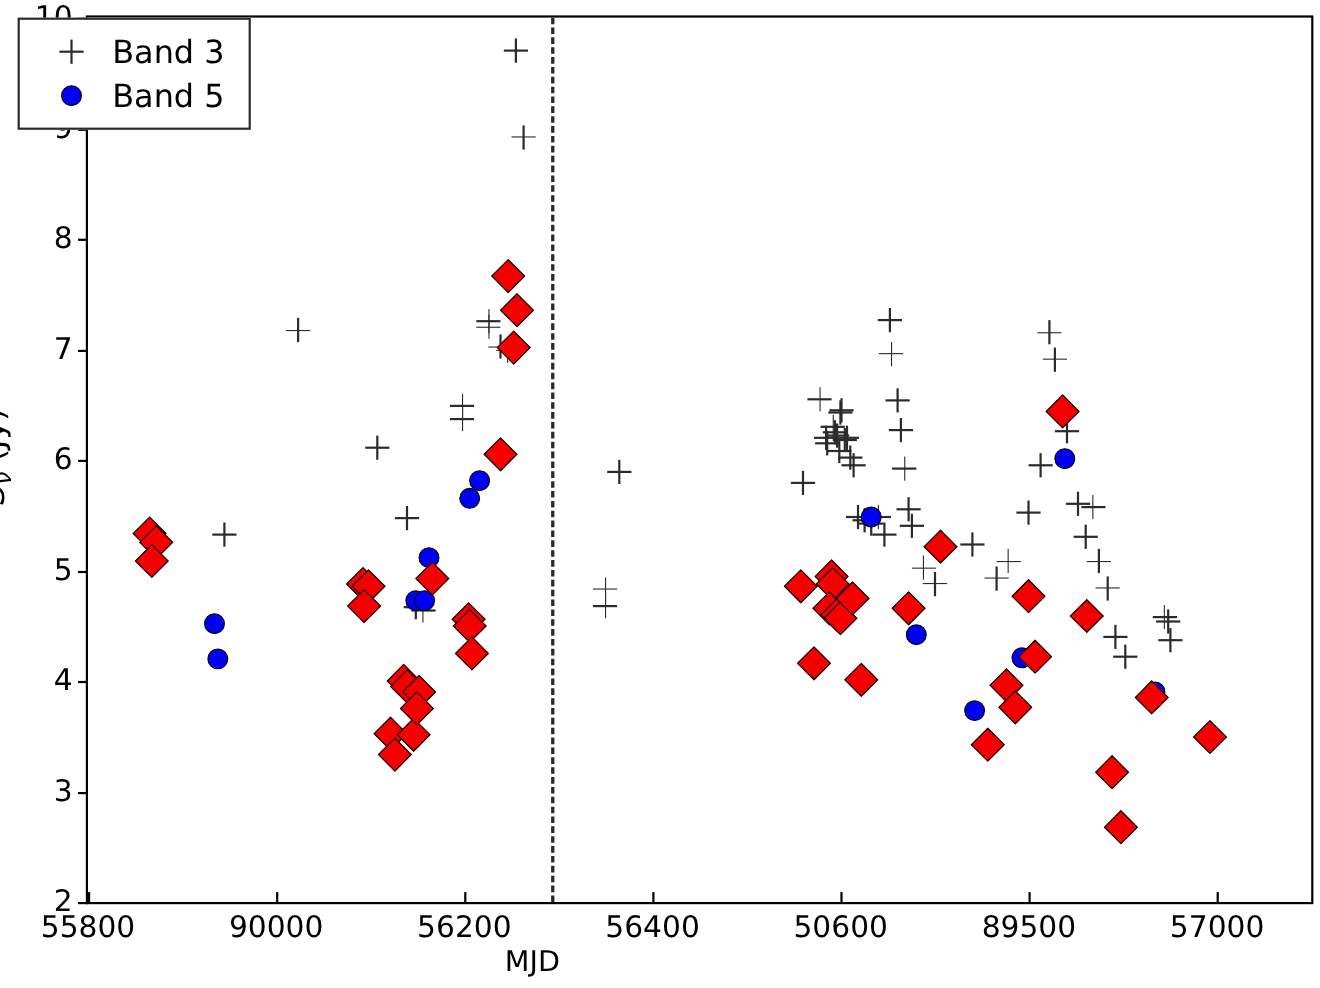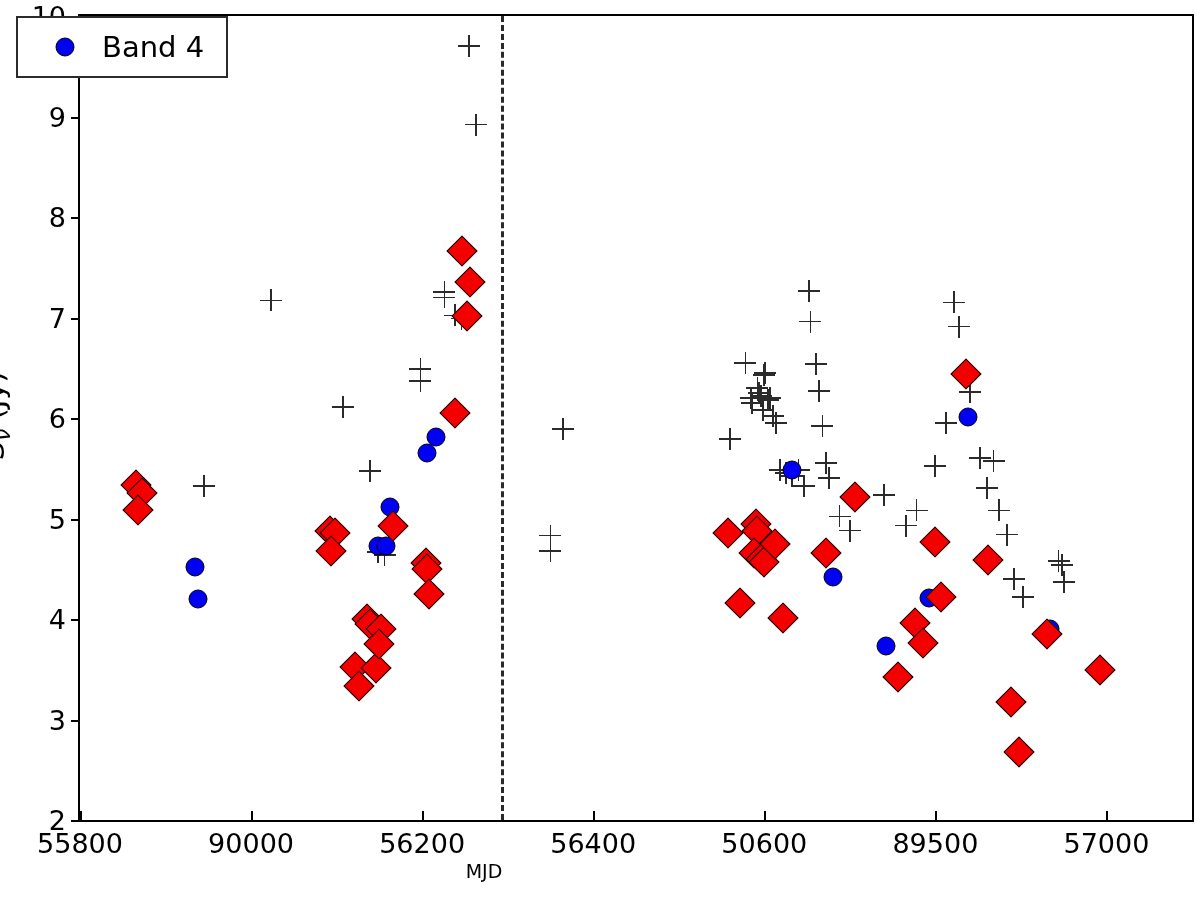--- a/index.html
+++ b/index.html
@@ -20,21 +20,21 @@
 
   
   .ytick{position:absolute;left:-9px;width:9px;height:0;border-top:2px solid #000;}
   .ytick-lbl-pos{position:absolute;width:60px;text-align:right;font-size:27px;color:#000;
              transform:translateY(-50%);}
   .xtick{position:absolute;top:-9px;height:9px;width:0;border-left:2px solid #000;}
   .xtick-lbl{position:absolute;font-size:27px;color:#000;transform:translateX(-50%);white-space:nowrap;}
 
   
   #xlabel{position:absolute;left:0;top:860px;width:968px;text-align:center;
-          font-size:19px;color:#000;}
+          font-size:26px;color:#000;}
   #ylabel{position:absolute;left:-4px;top:415px;font-size:29px;color:#000;
           transform:translate(-50%,-50%) rotate(-90deg);white-space:nowrap;font-style:italic;}
   #ylabel .up{font-style:normal;}
   #ylabel sub{font-size:0.72em;font-style:italic;}
 
   
   .mk{position:absolute;transform:translate(-50%,-50%);}
   .mk-circle{width:19px;height:19px;border-radius:50%;background:#0000f4;border:1.5px solid #000;box-sizing:border-box;}
   .mk-diamond{width:22px;height:22px;background:#f40000;border:1.5px solid #000;box-sizing:border-box;
               transform:translate(-50%,-50%) rotate(45deg);}
@@ -223,19 +223,25 @@
 
   <div id="ylabel">
     <i>S</i><sub>ν</sub>&nbsp;<span class="up">(Jy)</span>
   </div>
 
   <div id="xlabel">MJD</div>
 
   <div id="legend">
     <div class="leg-row">
       <span class="leg-sym">
+        <span class="mk mk-plus"></span>
+      </span>
+      <span class="leg-txt">Band 3</span>
+    </div>
+    <div class="leg-row">
+      <span class="leg-sym">
         <span class="mk mk-circle"></span>
       </span>
-      <span class="leg-txt">Band 4</span>
+      <span class="leg-txt">Band 5</span>
     </div>
   </div>
 
 </div>
 
 </body></html>

